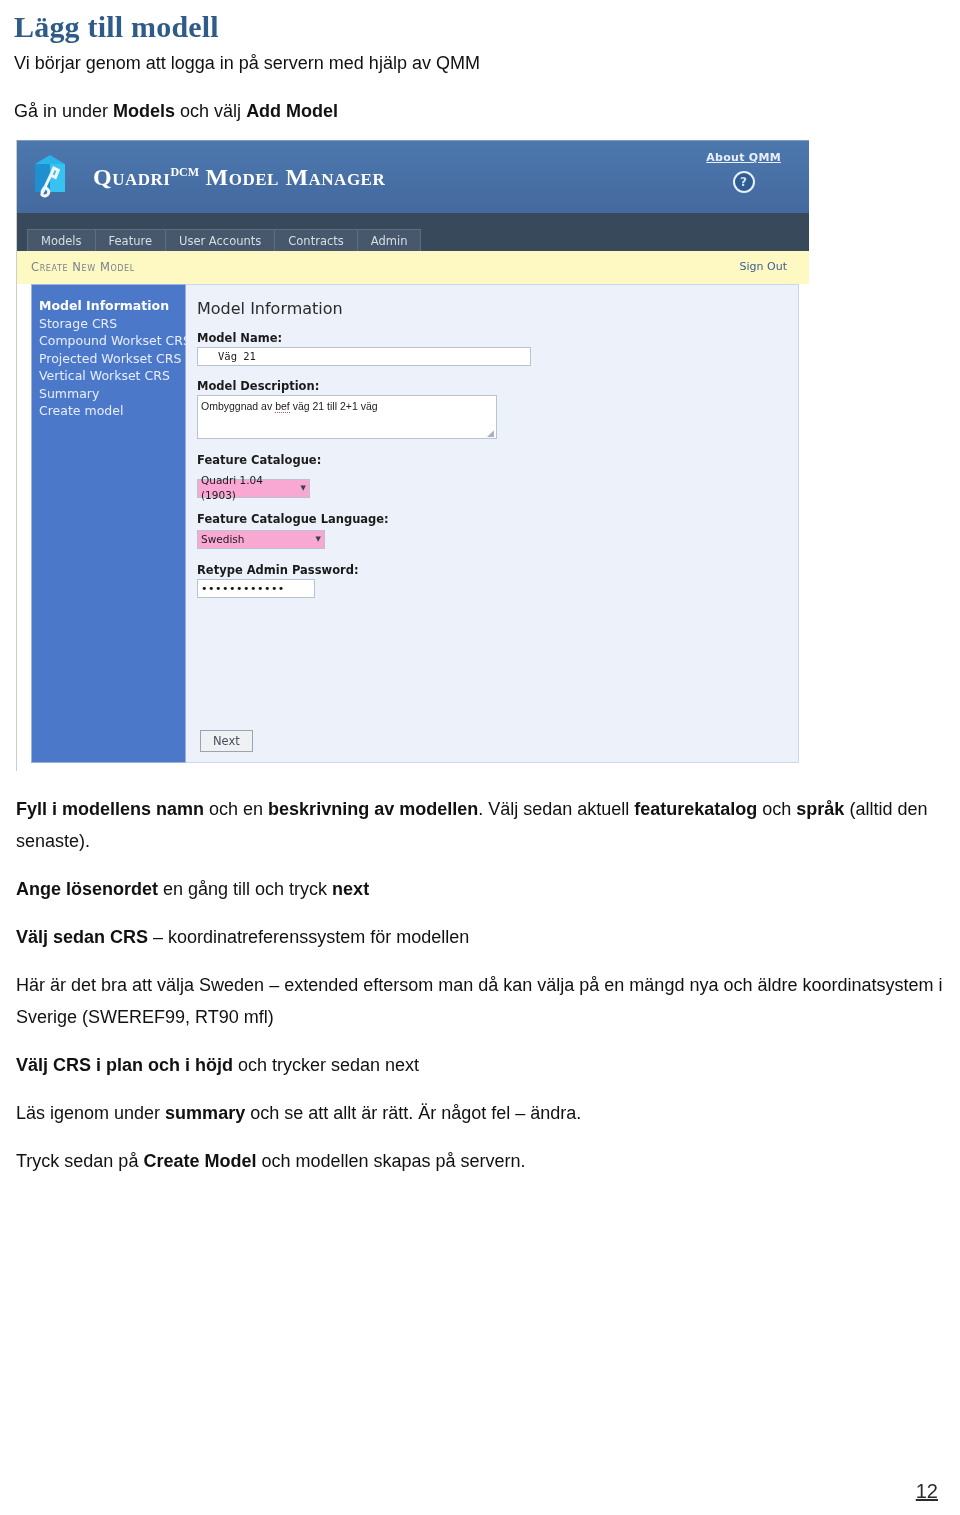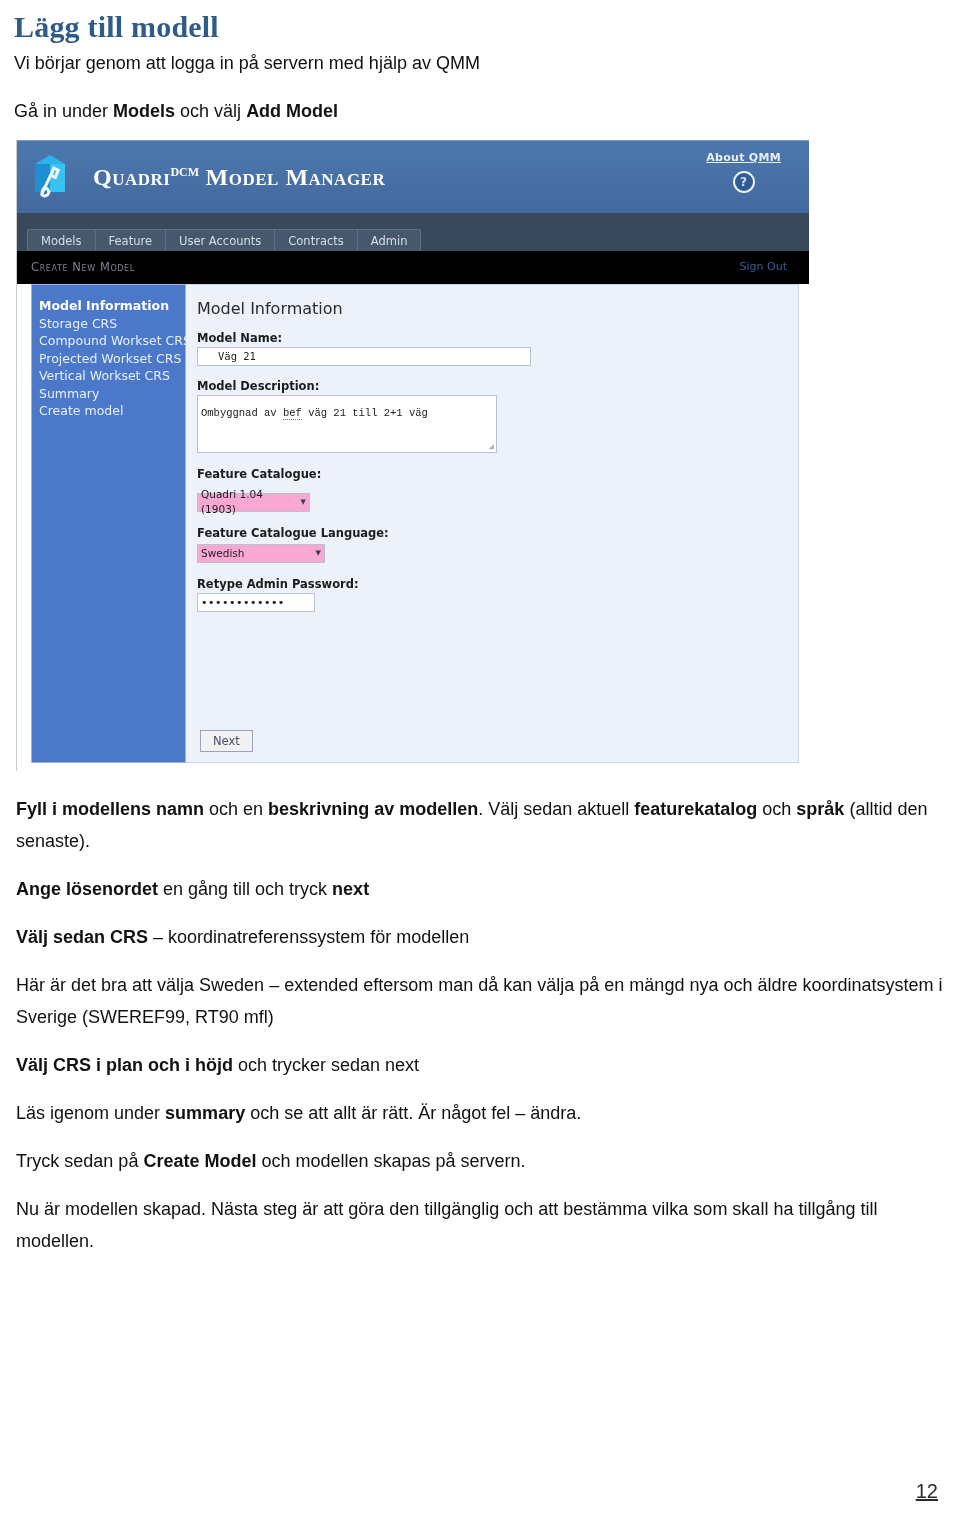--- a/index.html
+++ b/index.html
@@ -169,21 +169,21 @@
     background: #47586C;
     border-right: 1px solid #5d6e82;
     border-top: 1px solid #5d6e82;
     cursor: pointer;
     white-space: nowrap;
   }
   .tab:first-child { border-left: 1px solid #5d6e82; }
 
   .shot-subbar {
     height: 33px;
-    background: #000000;
+    background: #fef9c3;
     position: relative;
   }
   .crumb {
     position: absolute;
     left: 14px;
     top: 9px;
     font-size: 11.5px;
     color: #7a8290;
     font-variant: small-caps;
     letter-spacing: 0.6px;
@@ -257,25 +257,25 @@
     color: #1b1b1b;
     padding: 1px 20px;
     box-sizing: content-box;
     margin-bottom: 13px;
   }
   .txt-area {
     width: 292px;
     height: 36px;
     background: #ffffff;
     border: 1px solid #b9c2d1;
-    font-family: Liberation Mono, monospace;
+    font-family: Liberation Sans, sans-serif;
     font-size: 10.5px;
     line-height: 14px;
     color: #1b1b1b;
-    padding: 10px 3px;
+    padding: 3px 3px;
     box-sizing: content-box;
     margin-bottom: 14px;
     position: relative;
     overflow: hidden;
   }
   .txt-area .grip {
     position: absolute;
     right: 2px;
     bottom: 0px;
     font-size: 9px;
@@ -457,19 +457,18 @@
     <p class="para"><b>Välj sedan CRS</b><span> – koordinatreferenssystem för modellen</span></p>
 
     <p class="para"><span>Här är det bra att välja Sweden – extended eftersom man då kan välja på en mängd nya och äldre koordinatsystem i Sverige (SWEREF99, RT90 mfl)</span></p>
 
     <p class="para"><b>Välj CRS i plan och i höjd</b><span> och trycker sedan next</span></p>
 
     <p class="para"><span>Läs igenom under </span><b>summary</b><span> och se att allt är rätt. Är något fel – ändra.</span></p>
 
     <p class="para"><span>Tryck sedan på </span><b>Create Model</b><span> och modellen skapas på servern.</span></p>
 
-    <p class="para"><span>Nu är modellen skapad. Nästa steg är att göra den tillgänglig och att bestämma vilka som skall ha tillgång till modellen.</span></p>
 
   </div>
 
   <div class="page-num">12</div>
 
 </div>
 
 </body></html>

